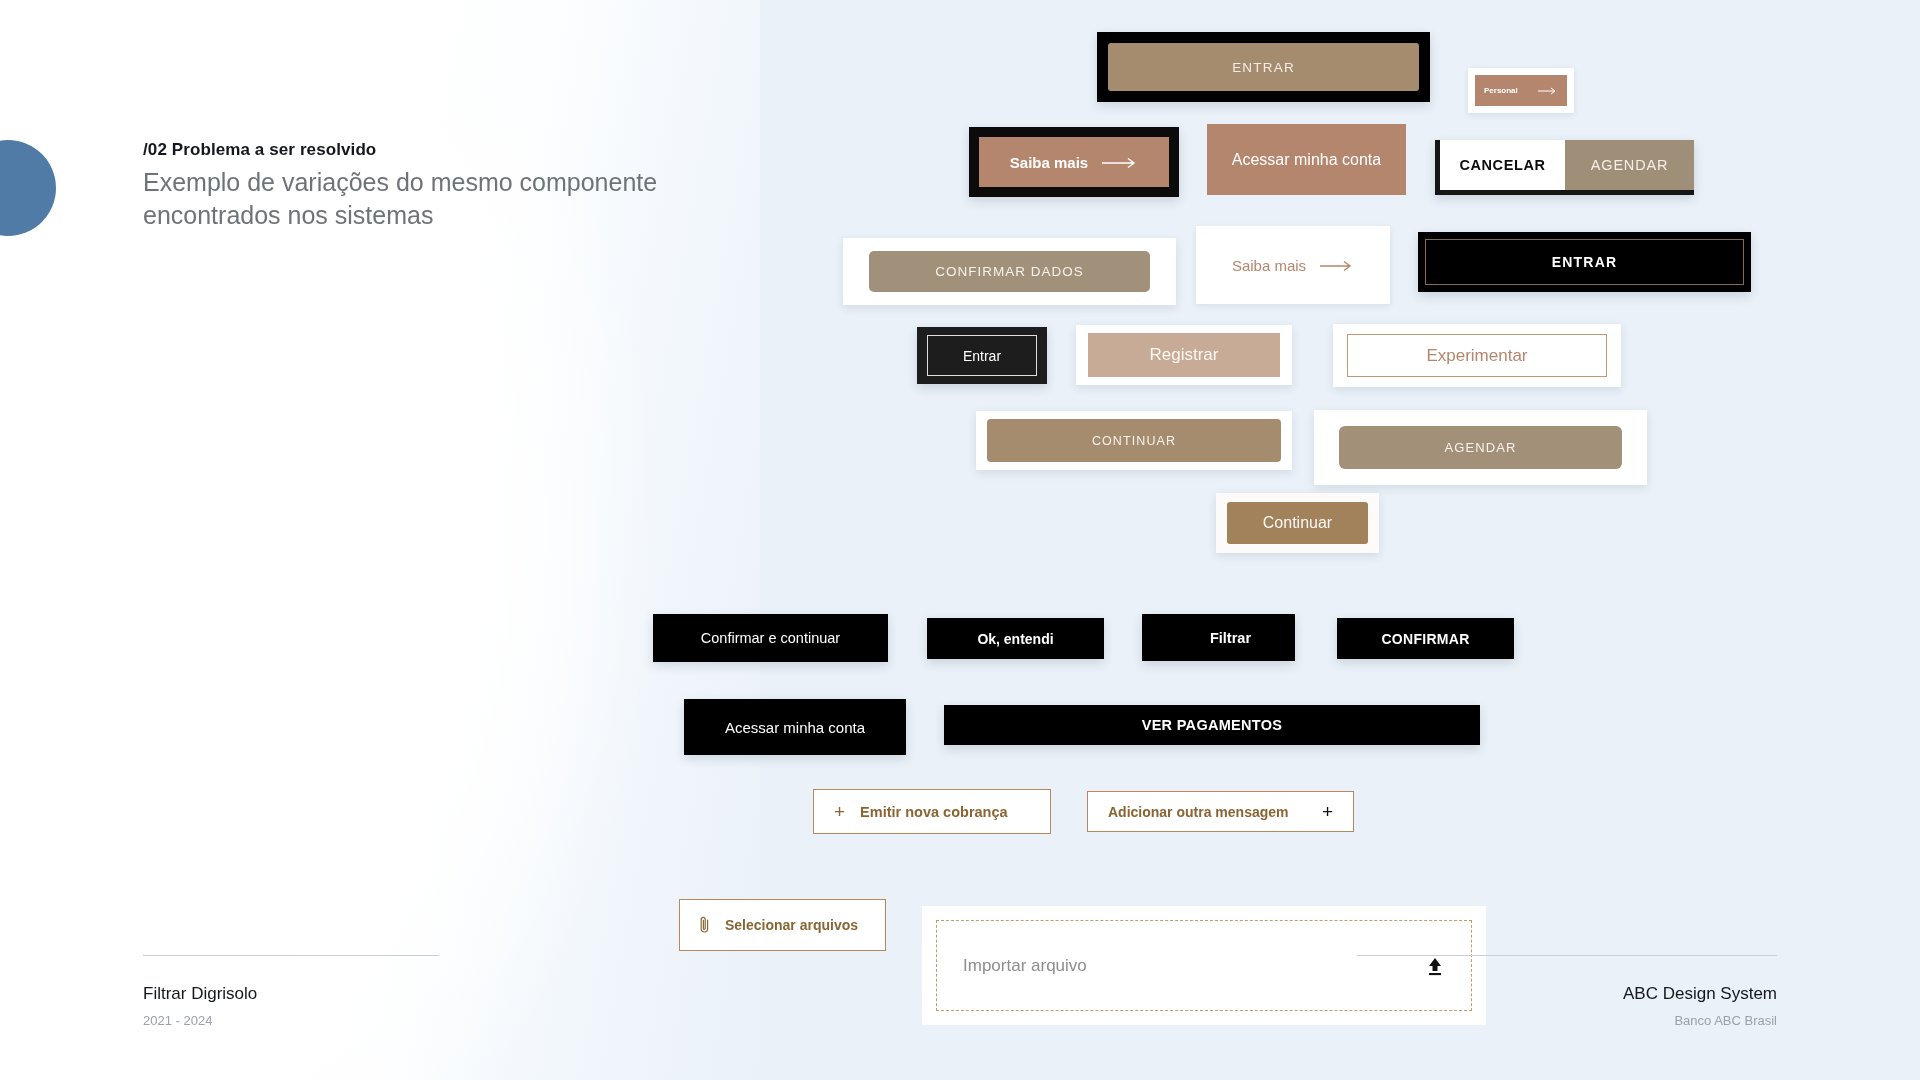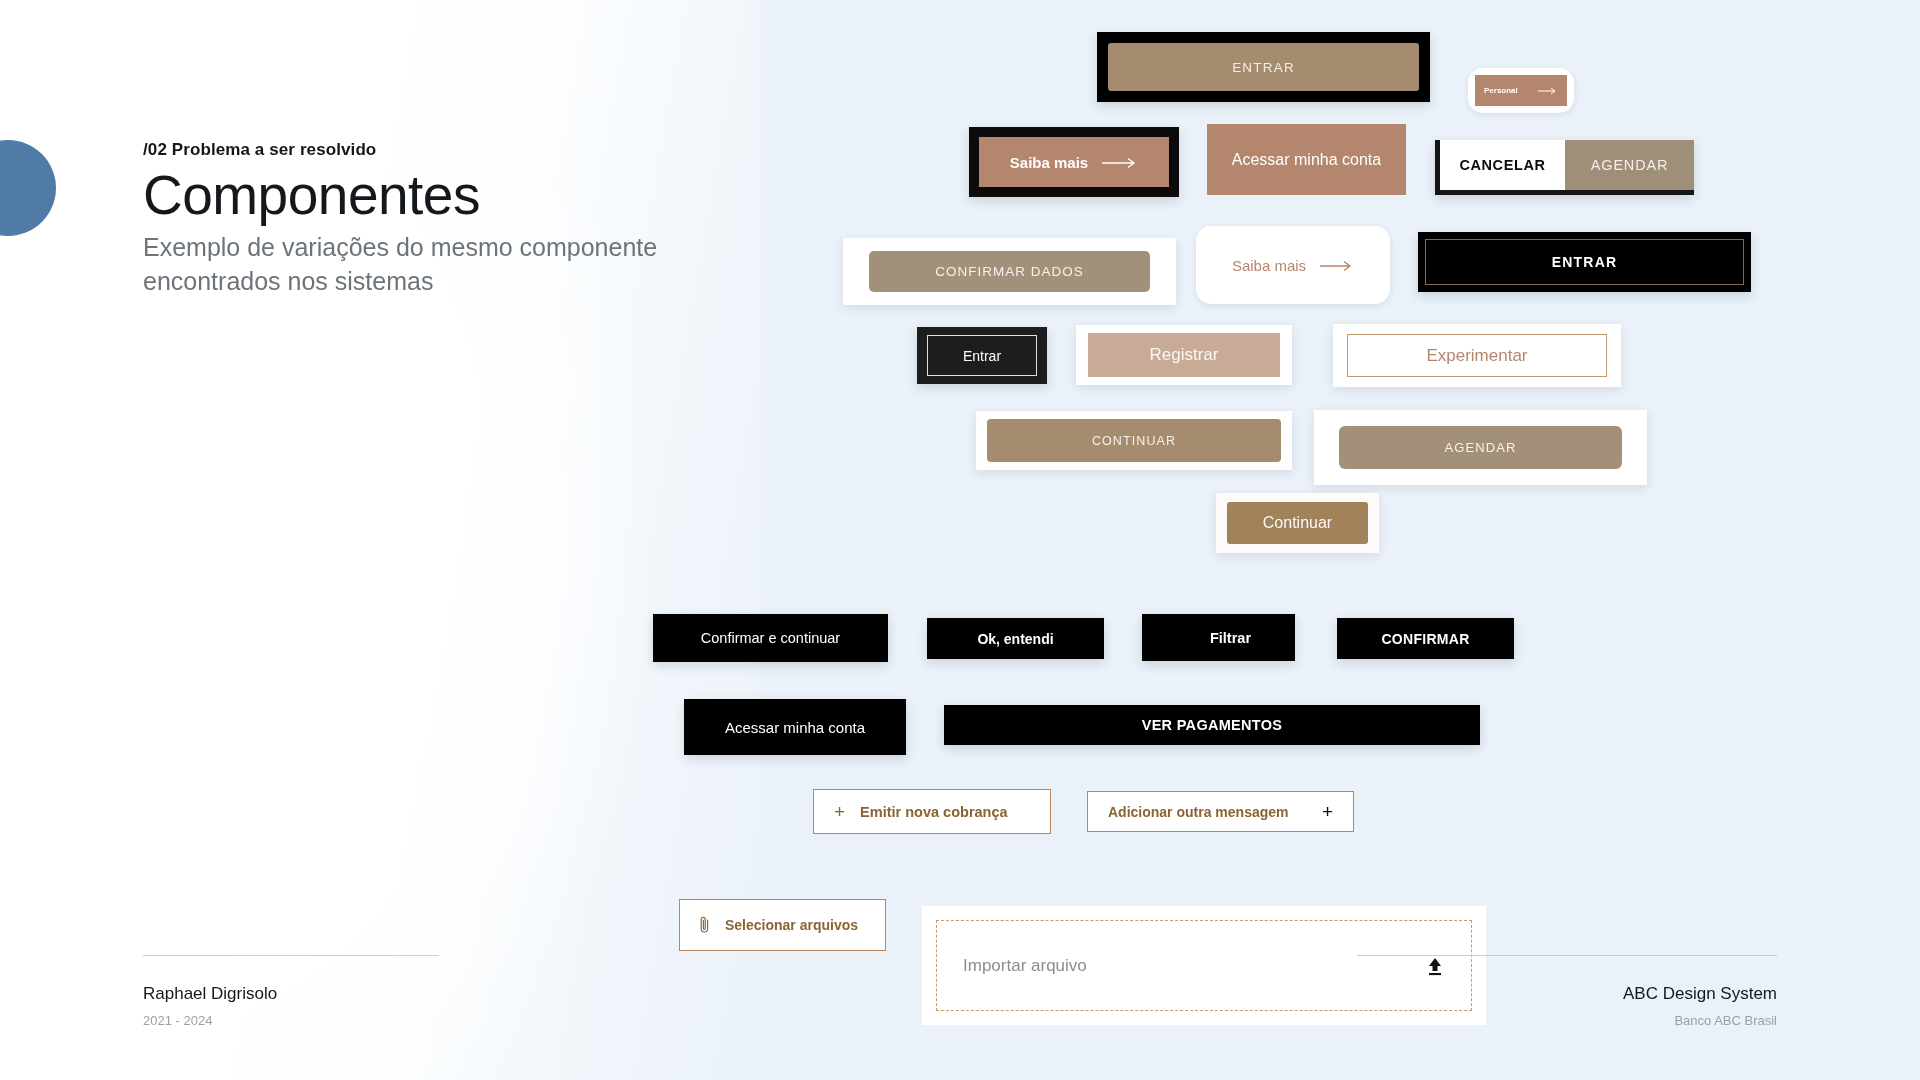--- a/index.html
+++ b/index.html
@@ -39,21 +39,21 @@
   
   #canvas{position:absolute;left:0;top:0;width:1920px;height:1080px;}
   .node{position:absolute;box-sizing:border-box;}
   .btn{
     box-sizing:border-box;display:flex;align-items:center;justify-content:center;
     width:100%;height:100%;white-space:nowrap;
   }
   
   .sh{box-shadow:0 4px 10px rgba(40,60,90,.16);}
   .sh-soft{box-shadow:0 3px 9px rgba(40,60,90,.12);}
-  .sh-lite{box-shadow:0 2px 6px rgba(40,60,90,.10);border-radius:15px;}
+  .sh-lite{box-shadow:0 2px 6px rgba(40,60,90,.10);}
 
   .arrow{display:inline-block;margin-left:14px;position:relative;top:1px;}
   .plusglyph{font-size:19px;line-height:1;font-weight:400;}
 </style>
 </head>
 <body>
 
 <div id="bg">
   <div class="bg-base"></div>
   <svg class="arcs" viewBox="0 0 1600 1500" aria-hidden="true">
@@ -63,21 +63,20 @@
       <path d="M 1300 700 A 630 630 0 0 0 670 1330"></path>
     </g>
   </svg>
   <div class="bg-white-fade"></div>
   <div class="bg-white-fade2"></div>
   <div class="blue-circle"></div>
 </div>
 
 <div id="left-col">
   <div class="eyebrow">/02 Problema a ser resolvido</div>
-  <div class="title">Componentes</div>
   <div class="subtitle">Exemplo de variações do mesmo componente encontrados nos sistemas</div>
 </div>
 
 <div id="canvas">
 
   <div class="node sh" style="left:1097px;top:32px;width:333px;height:70px;background:#000;padding:11px;">
     <div class="btn" style="background:#a68c6e;border-radius:3px;color:#f3ece4;font-size:13.5px;letter-spacing:1.2px;">
       <span>ENTRAR</span>
     </div>
   </div>
@@ -248,21 +247,21 @@
           <rect x="4" y="18" width="12" height="2.1" fill="#111"></rect>
         </svg>
       </span>
     </div>
   </div>
 
 </div>
 
 <div id="footer-left">
   <div class="foot-rule"></div>
-  <div class="foot-name">Raphael Digrisolo</div>
+  <div class="foot-name">Filtrar Digrisolo</div>
   <div class="foot-sub">2021 - 2024</div>
 </div>
 
 <div id="footer-right">
   <div class="foot-rule right"></div>
   <div class="foot-name">ABC Design System</div>
   <div class="foot-sub">Banco ABC Brasil</div>
 </div>
 
 </body></html>

